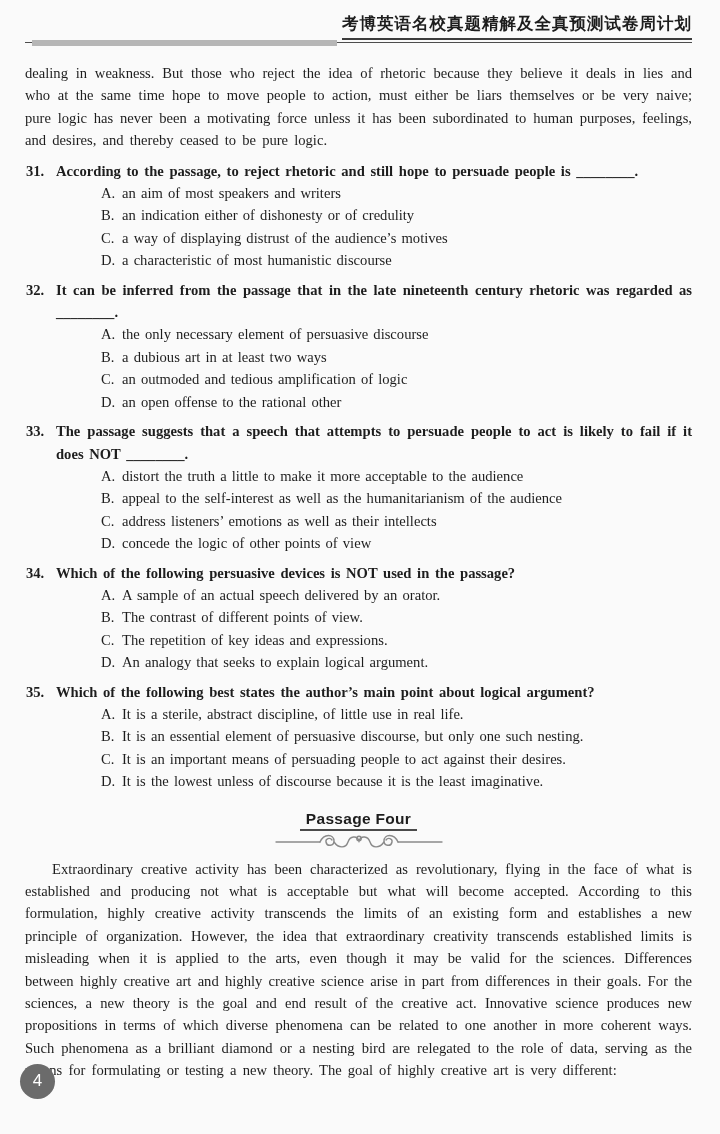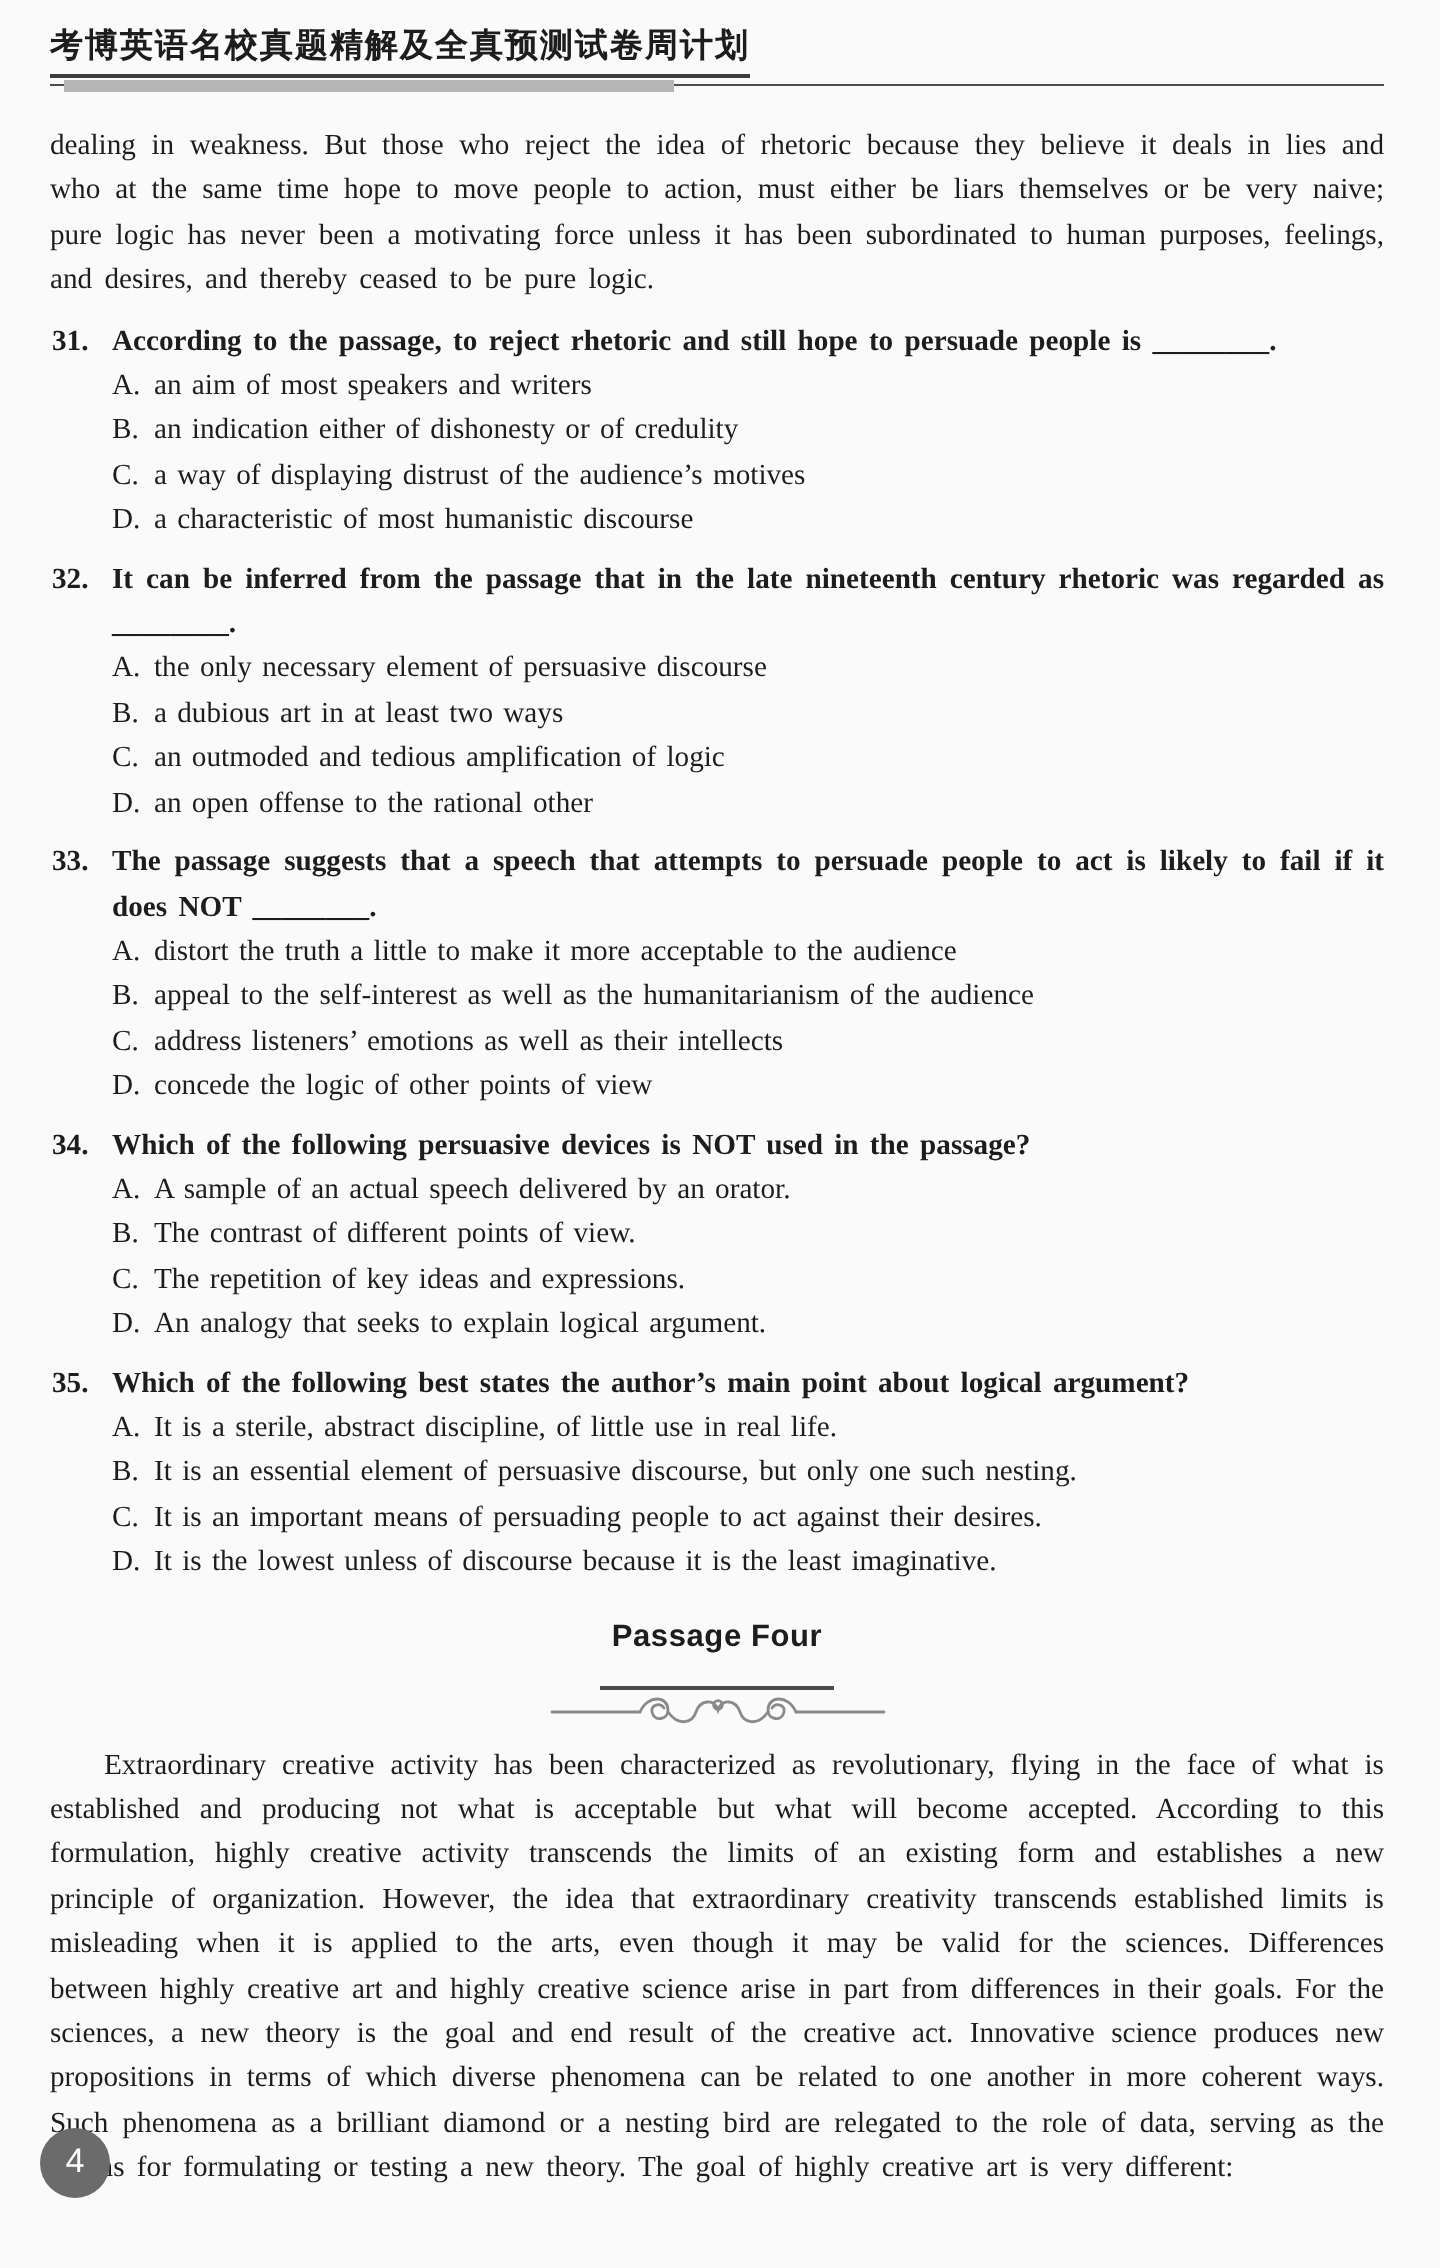--- a/index.html
+++ b/index.html
@@ -11,21 +11,21 @@
     background: #fafafa;
     box-sizing: border-box;
     padding: 13px 28px 0 25px;
     overflow: hidden;
     font-family: "Liberation Serif", "DejaVu Serif", serif;
     color: #1d1d1d;
     font-size: 14.6px;
     line-height: 22.4px;
   }
   
-  .hdr { position: relative; height: 34px; }
+  .hdr { position: relative; height: 34px; text-align: right; }
   .hdr-title {
     display: inline-block;
     font-family: "DejaVu Sans", "Liberation Sans", sans-serif;
     font-weight: 700;
     font-size: 16.5px;
     letter-spacing: 1px;
     line-height: 20px;
     padding-bottom: 4px;
     border-bottom: 2px solid #3c3c3c;
     position: relative;
@@ -48,31 +48,31 @@
   
   .para {
     margin: 15px 0 0 0;
     text-align: justify;
     word-spacing: 2.5px;
   }
   .questions { margin-top: 8px; }
   .question { position: relative; padding-left: 31px; margin-top: 7px; }
   .qnum { position: absolute; left: 1px; top: 0; font-weight: 700; }
   .stem { font-weight: 700; text-align: justify; word-spacing: 2px; }
-  .option { line-height: 22.4px; word-spacing: 1.5px; }
+  .option { line-height: 22.4px; word-spacing: 1.5px; margin-left: 45px; }
   .opt-letter { display: inline-block; min-width: 21px; }
   
   .passage-head { margin-top: 15px; text-align: center; }
   .passage-title {
     display: inline-block;
     font-family: "Liberation Sans", "DejaVu Sans", sans-serif;
     font-weight: 700;
     font-size: 15.5px;
     letter-spacing: 0.3px;
-    padding: 0 6px 15px 6px;
+    padding: 0 6px 1px 6px;
     border-bottom: 2px solid #4a4a4a;
     line-height: 18px;
   }
   .ornament { margin-top: 1px; line-height: 0; }
   .passage-body {
     margin: 8px 0 0 0;
     text-align: justify;
     word-spacing: 2.5px;
     text-indent: 27px;
   }

